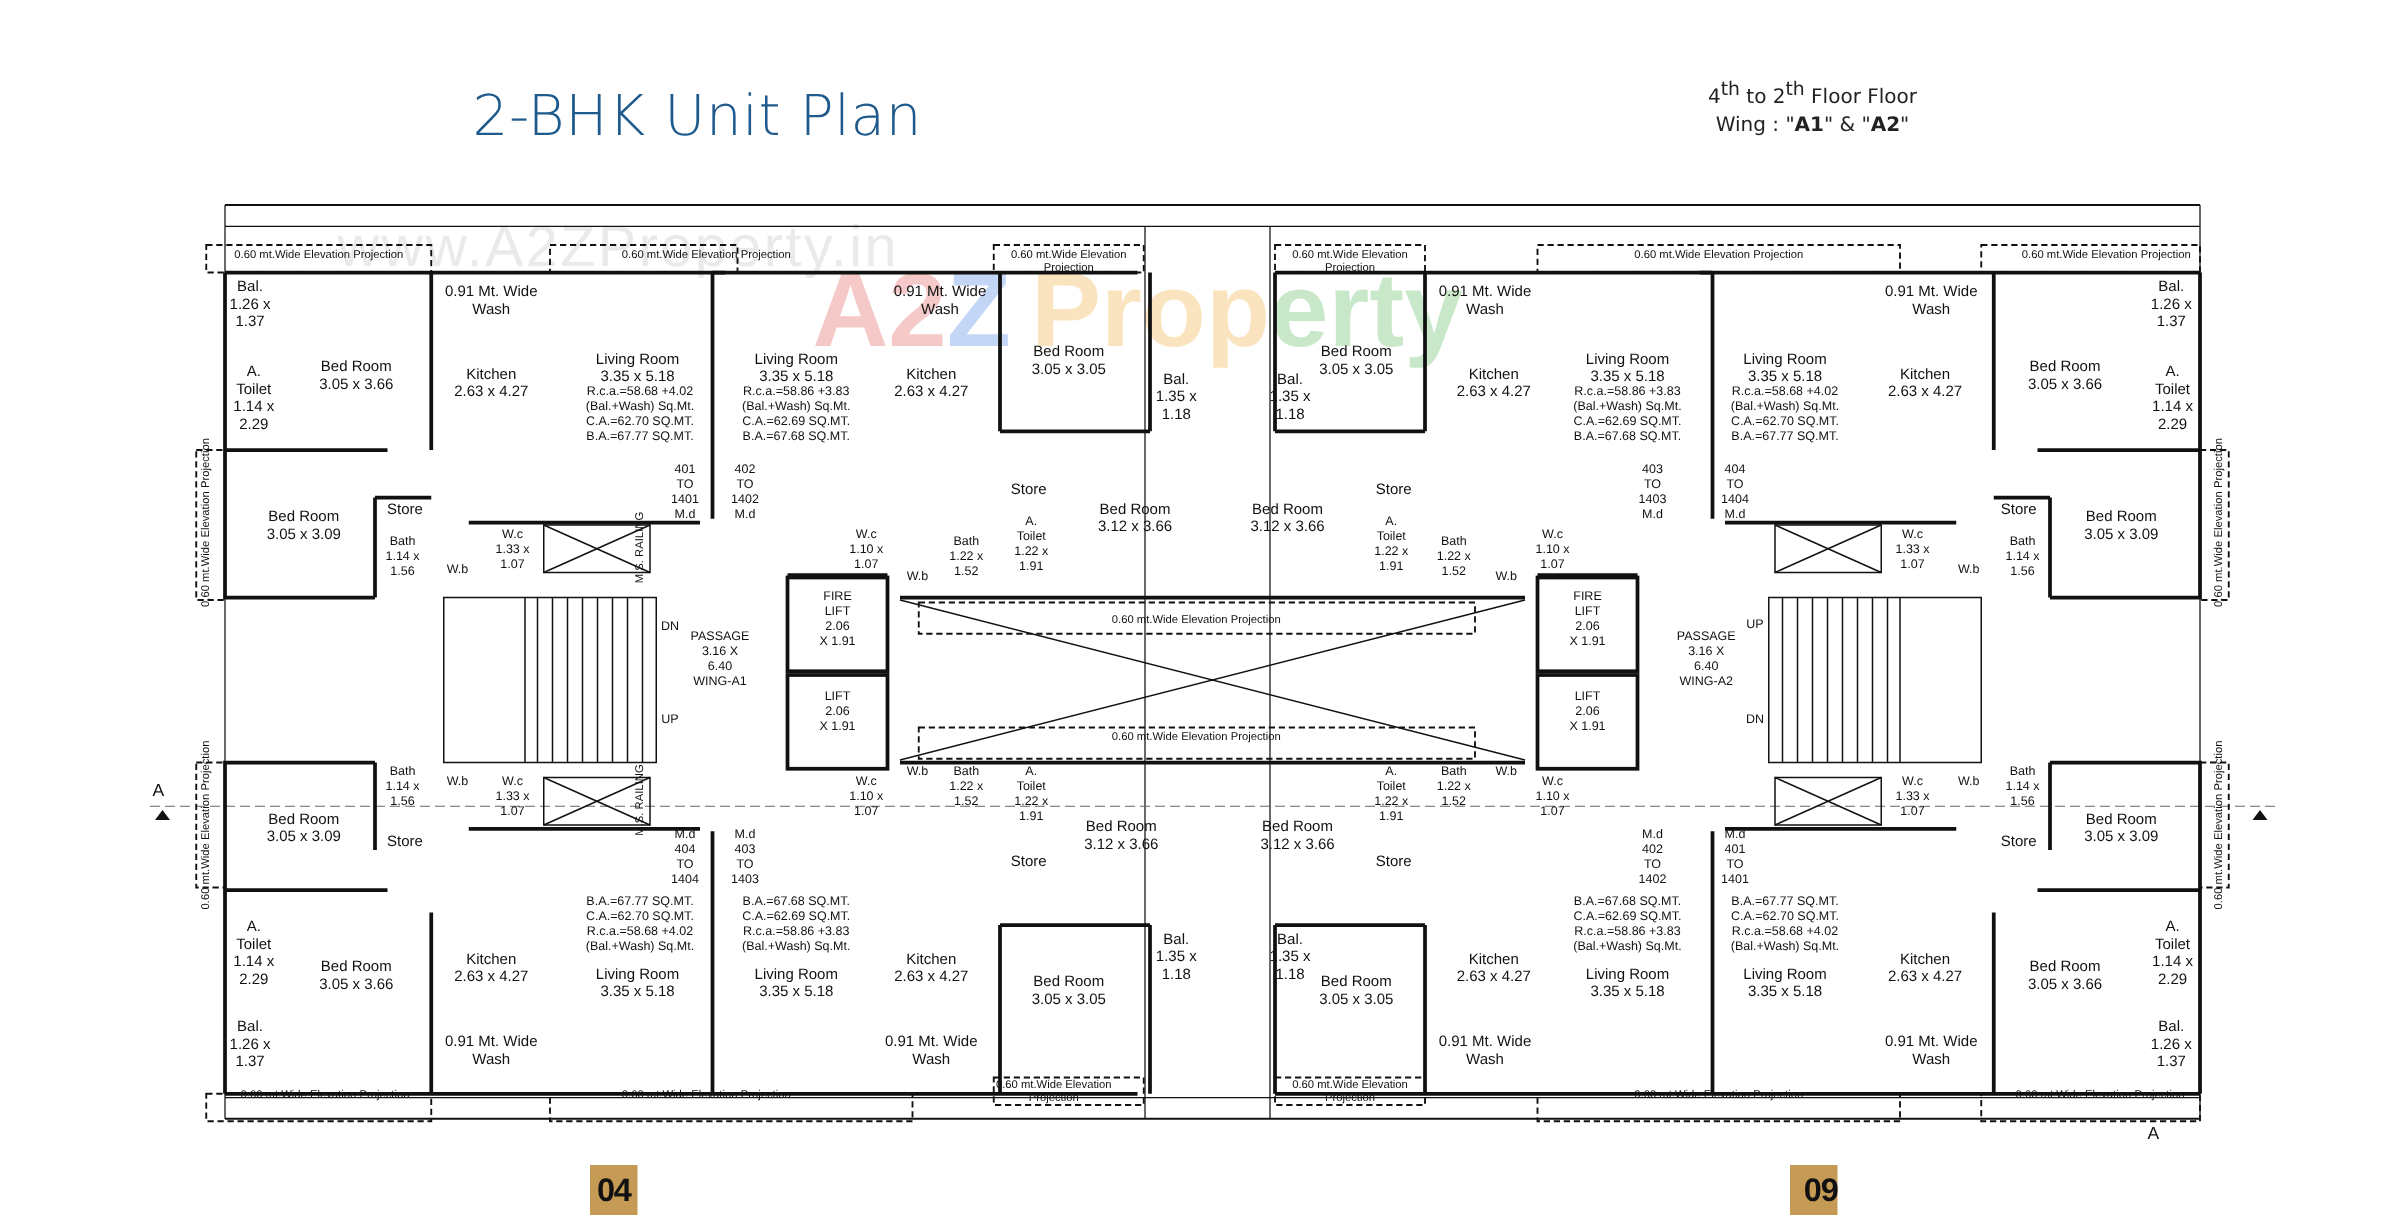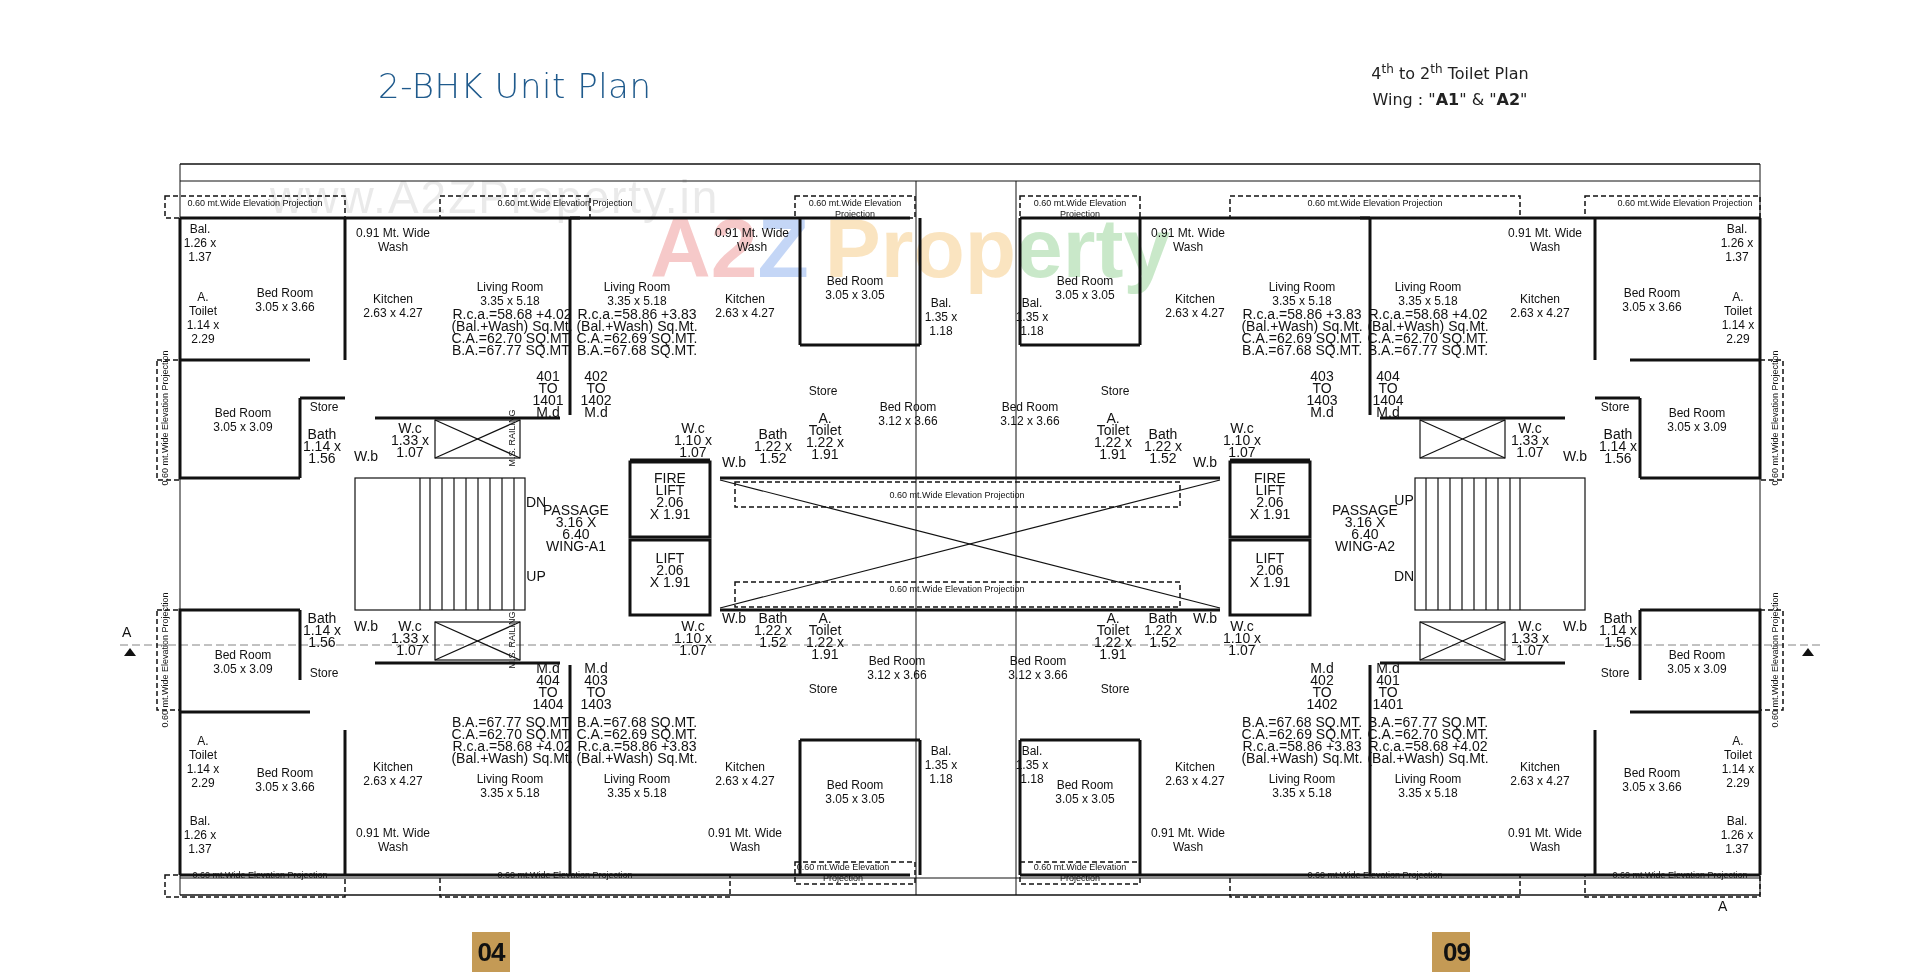--- a/index.html
+++ b/index.html
@@ -1,39 +1,39 @@
 <!DOCTYPE html>
 <html><head>
 <meta charset="utf-8">
 <style>
   html, body { margin:0; padding:0; background:#ffffff; }
   body { width:1920px; height:973px; position:relative; overflow:hidden; font-family:"Liberation Sans", sans-serif; }
-  .title { position:absolute; left:378px; top:66px; font-size:34px; color:#1f5a8c; font-family:"DejaVu Sans", sans-serif; font-weight:300; letter-spacing:0.5px; }
+  .title { position:absolute; left:378px; top:66px; font-size:45px; color:#1f5a8c; font-family:"DejaVu Sans", sans-serif; font-weight:300; letter-spacing:0.5px; }
   .sub { position:absolute; left:1300px; width:300px; text-align:center; font-size:16px; color:#222; font-family:"DejaVu Sans", sans-serif; }
   .sub1 { top:62px; }
   .sub2 { top:90px; }
   .sub b { font-weight:bold; }
-  .sub sup { font-size:12px; }
+  .sub sup { font-size:15px; }
   svg.plan { position:absolute; left:0; top:0; }
   .lbl { position:absolute; font-size:12px; line-height:14px; color:#111; text-align:center; white-space:nowrap; transform:translate(-50%, 0); }
-  .lbl.sm { font-size:14px; line-height:12px; }
+  .lbl.sm { font-size:10px; line-height:12px; }
   .lbl.xs { font-size:9px; line-height:11px; }
   .lbl.vert { transform:translate(-50%,-50%) rotate(-90deg); }
   .lbl .ln { display:block; }
   .page-badge { position:absolute; width:38px; height:40px; background:#c49a55; color:#111; font-weight:bold; font-size:26px; line-height:40px; text-align:center; font-family:"Liberation Sans", sans-serif; letter-spacing:-1px; }
   .watermark { position:absolute; font-size:46px; color:rgba(180,180,180,0.28); left:270px; top:170px; font-family:"Liberation Sans", sans-serif; letter-spacing:2px; }
   .wm-brand { position:absolute; left:650px; top:200px; font-size:84px; font-weight:bold; font-family:"Liberation Sans", sans-serif; opacity:0.28; }
   .wm-brand .c1 { color:#e04040; } .wm-brand .c2 { color:#e04040; } .wm-brand .c3 { color:#3070e0; } .wm-brand .c4 { color:#f0a020;margin-left:16px; } .wm-brand .c5 { color:#40b040; }
   .section-mark { position:absolute; font-size:14px; color:#111; }
 </style>
 </head>
 <body>
 
 <div class="title">2-BHK Unit Plan</div>
-<div class="sub sub1"><span>4</span><sup>th</sup><span> to 2</span><sup>th</sup><span> Toilet Plan</span></div>
+<div class="sub sub1"><span>4</span><sup>th</sup><span> to 2</span><sup>th</sup><span> Floor Floor</span></div>
 <div class="sub sub2"><span>Wing : "</span><b>A1</b><span>" &amp; "</span><b>A2</b><span>"</span></div>
 
 <div class="watermark">www.A2ZProperty.in</div>
 <div class="wm-brand"><span class="c1">A</span><span class="c2">2</span><span class="c3">Z</span><span class="c4">Prop</span><span class="c5">erty</span></div>
 
 <svg class="plan" width="1920" height="973" viewBox="0 0 1920 973">
   <g stroke="#111" fill="none">
 
     <line x1="180" y1="164" x2="1760" y2="164" stroke-width="1.5"></line>
     <line x1="180" y1="181" x2="1760" y2="181" stroke-width="1"></line>

